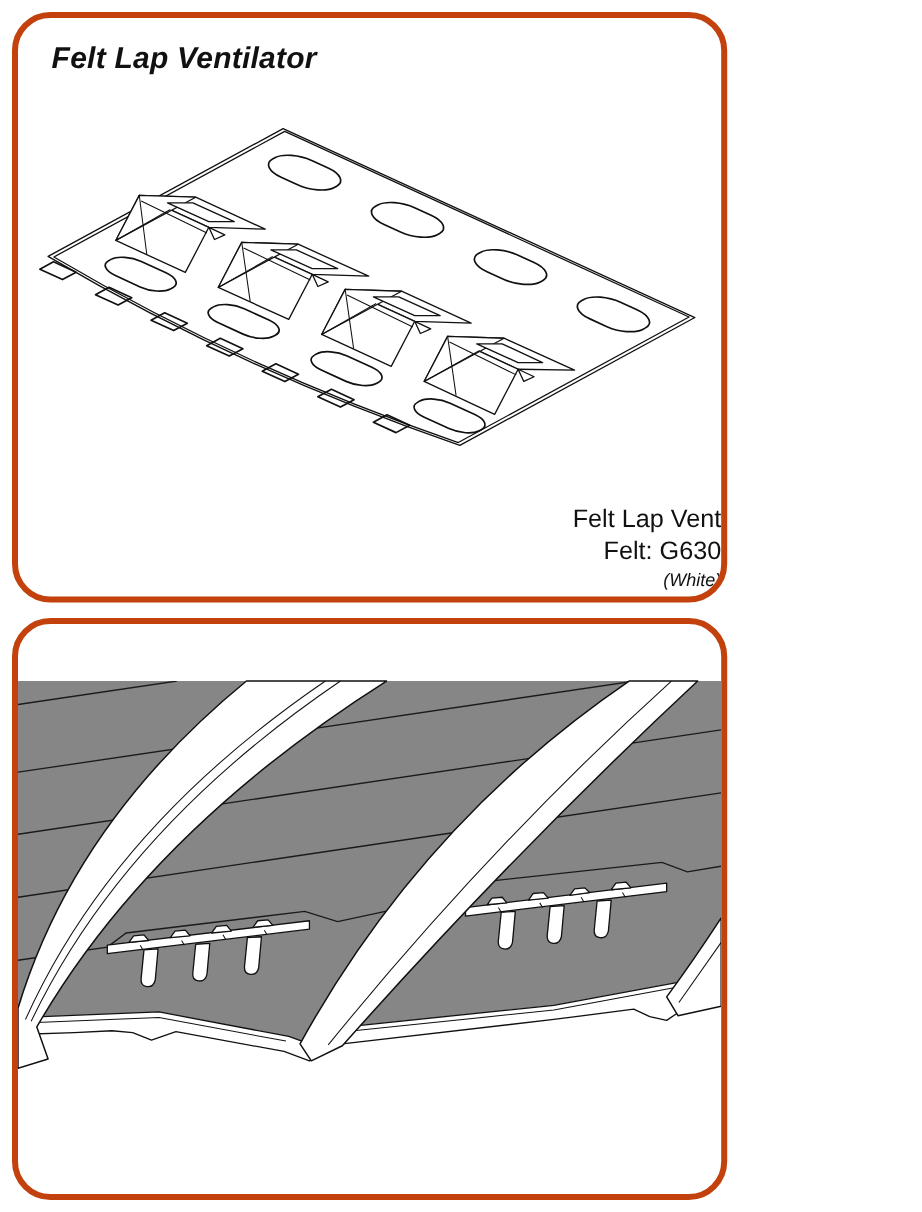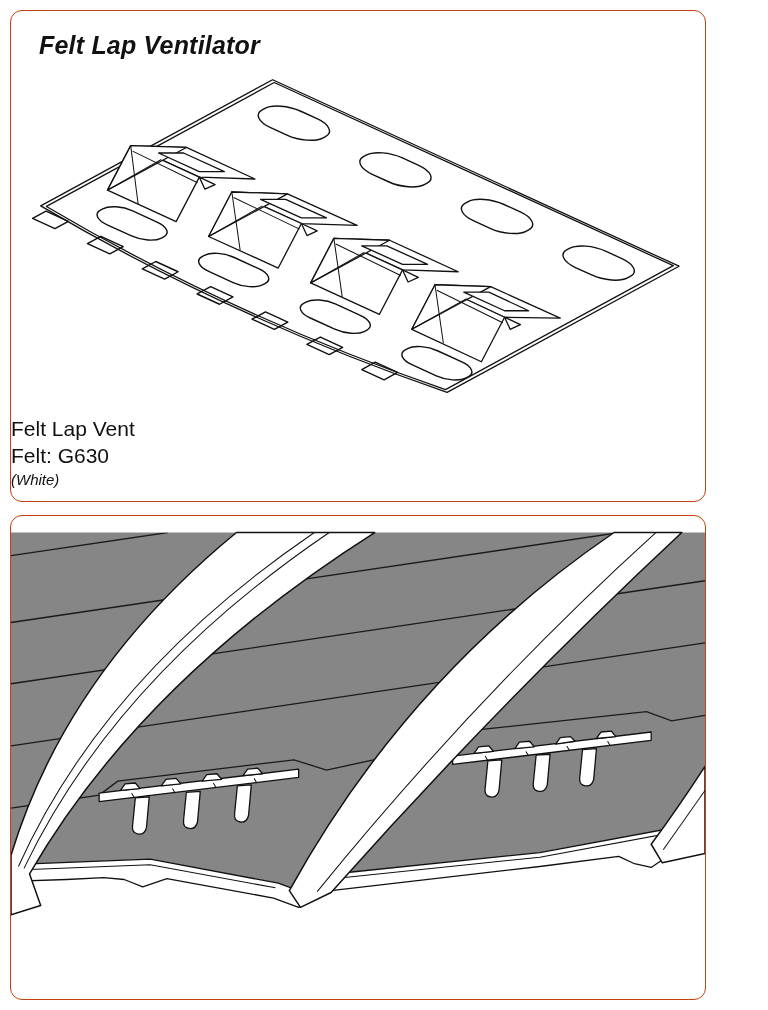--- a/index.html
+++ b/index.html
@@ -3,33 +3,33 @@
 <meta charset="utf-8">
 <style>
   :root{
     --felt-gray:#868686;
     --line-black:#111111;
     --paper-white:#ffffff;
   }
   html,body{margin:0;padding:0;background:var(--paper-white);}
   body{width:768px;height:1010px;position:relative;font-family:"Liberation Sans",sans-serif;color:var(--line-black);}
   .panel{
-    position:absolute;left:10px;width:696px;box-sizing:border-box;
-    border:1px solid #c2410c;border-radius:12px;background:var(--paper-white);
+    position:absolute;left:10px;width:596px;box-sizing:border-box;
+    border:5px solid #c2410c;border-radius:32px;background:var(--paper-white);
     overflow:hidden;
   }
   .panel-top{top:10px;height:492px;}
   .panel-bottom{top:515px;height:485px;}
   .panel svg{position:absolute;left:0;top:0;width:100%;height:100%;display:block;}
   .page-title{
     position:absolute;left:28px;top:20px;z-index:3;
     font-size:25px;font-weight:bold;font-style:italic;letter-spacing:0.2px;
   }
   .caption{
-    position:absolute;left:0;top:404px;width:100%;text-align:left;z-index:3;
+    position:absolute;left:0;top:404px;width:100%;text-align:right;z-index:3;
   }
   .caption .cap1,.caption .cap2{font-size:21px;line-height:27px;}
   .caption .cap3{font-size:15px;line-height:22px;font-style:italic;}
   
   .ln{fill:none;stroke:var(--line-black);stroke-width:1.4;stroke-linejoin:round;stroke-linecap:round;}
   .wh{fill:var(--paper-white);stroke:var(--line-black);stroke-width:1.4;stroke-linejoin:round;}
   .wh2{fill:var(--paper-white);stroke:var(--line-black);stroke-width:1.6;stroke-linejoin:round;}
   .felt{fill:var(--felt-gray);stroke:none;}
   .lap{fill:none;stroke:#1a1a1a;stroke-width:1.4;}
   .thin{fill:none;stroke:var(--line-black);stroke-width:1.1;}

